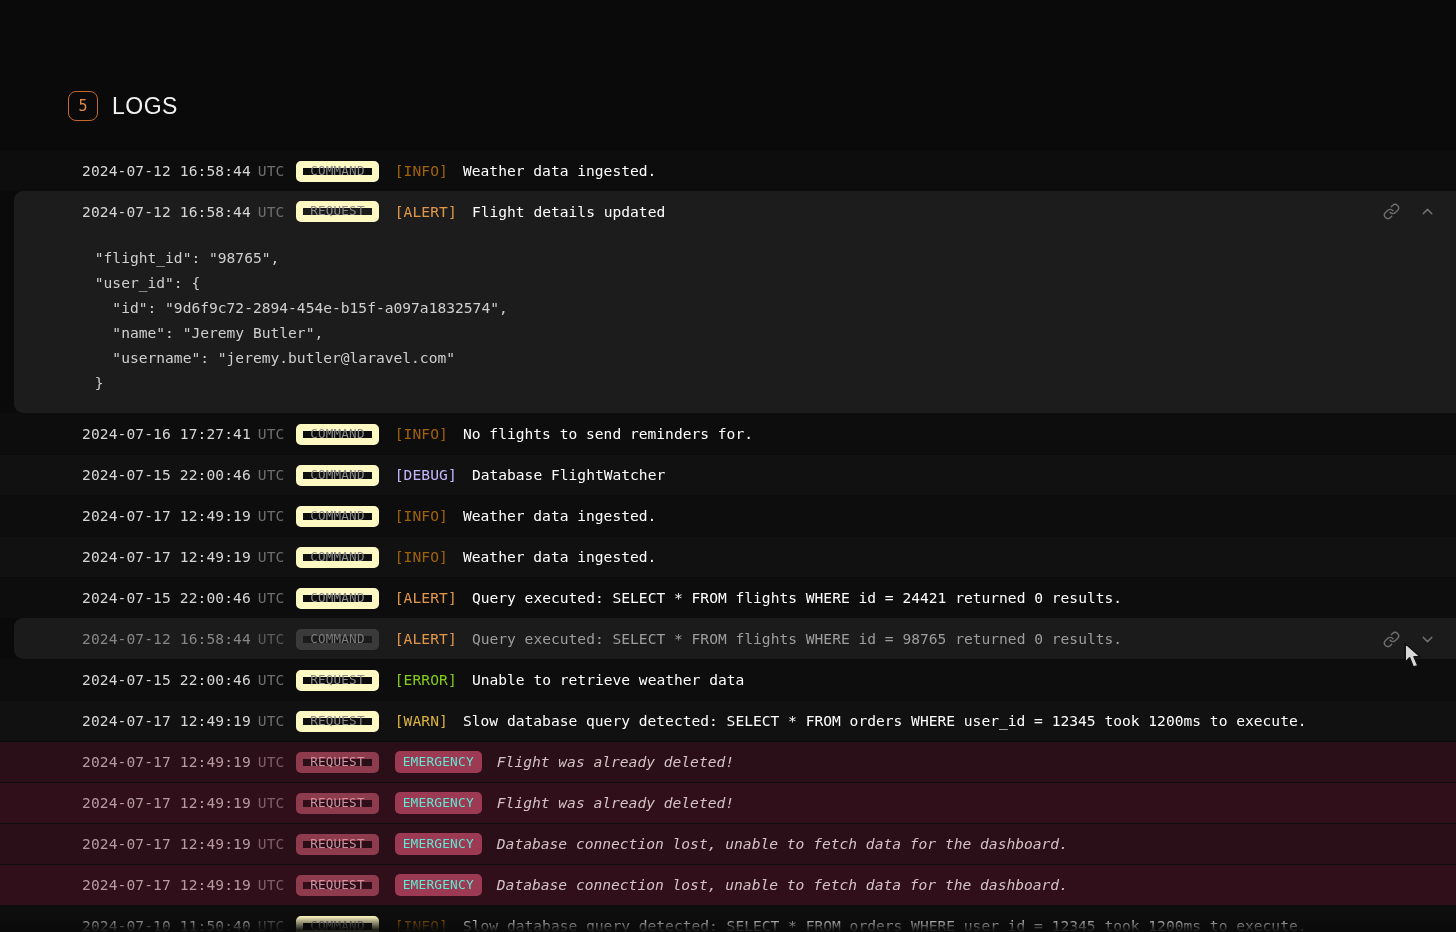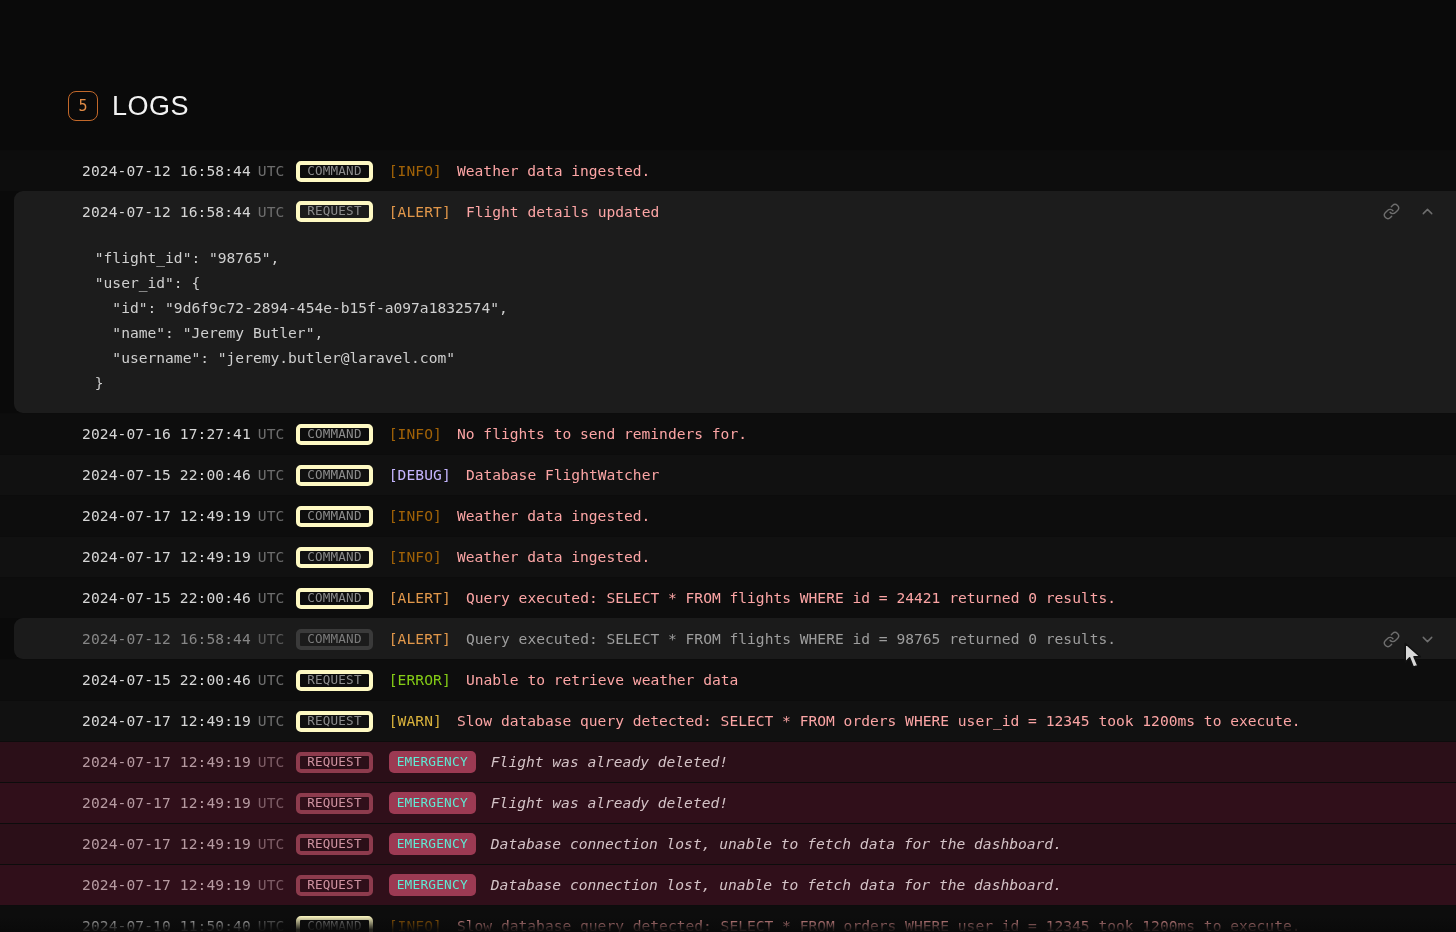--- a/index.html
+++ b/index.html
@@ -40,21 +40,21 @@
     font-size: 15px;
     display: flex;
     align-items: center;
     justify-content: center;
     line-height: 1;
     background: transparent;
   }
   .page-title {
     color: #f2f2f2;
     font-family: "Liberation Sans", "DejaVu Sans", sans-serif;
-    font-size: 27px;
+    font-size: 23px;
     letter-spacing: 0.5px;
     font-weight: 400;
   }
 
   
   .log-list {
     position: relative;
     width: 1456px;
   }
 
@@ -100,21 +100,21 @@
     color: #6d6d6d;
     margin-left: 7px;
   }
   .type-badge {
     display: inline-flex;
     align-items: center;
     justify-content: center;
     height: 21px;
     padding: 0 7px;
     margin-left: 12px;
-    border: 4px solid #fef9c3;
+    border: 7px solid #fef9c3;
     border-radius: 5px;
     color: #8c8c8c;
     font-size: 12.6px;
     letter-spacing: 0.2px;
     line-height: 1;
   }
   .level {
     margin-left: 16px;
     font-size: 14.6px;
     letter-spacing: 0.1px;
@@ -132,21 +132,21 @@
     padding: 0 8px;
     background: #9c3a53;
     color: #5eead4;
     border-radius: 5px;
     font-size: 12.8px;
     letter-spacing: 0.2px;
     line-height: 1;
   }
   .msg {
     margin-left: 15px;
-    color: #fca5a5;
+    color: #ffffff;
   }
 
   
   .log-row.emergency .ts { color: #b69aa1; }
   .log-row.emergency .utc { color: #7d5d66; }
   .log-row.emergency .type-badge {
     border-color: #8d3b4d;
     color: #cf93a1;
   }
   .log-row.emergency .msg { color: #d3c2c6; font-style: italic; }

